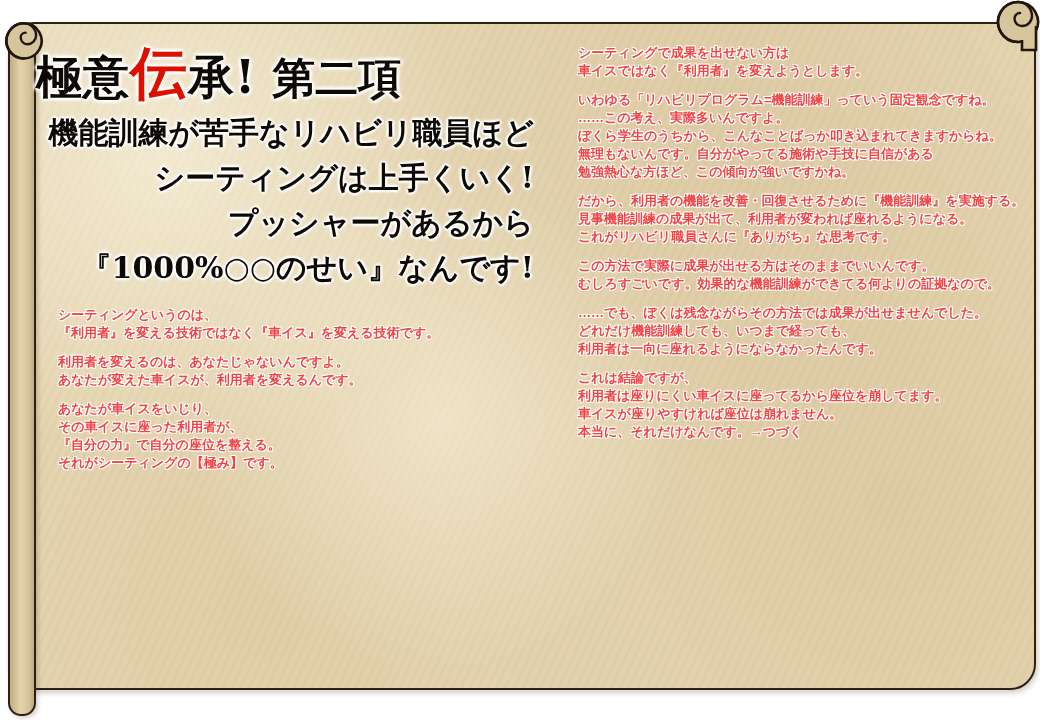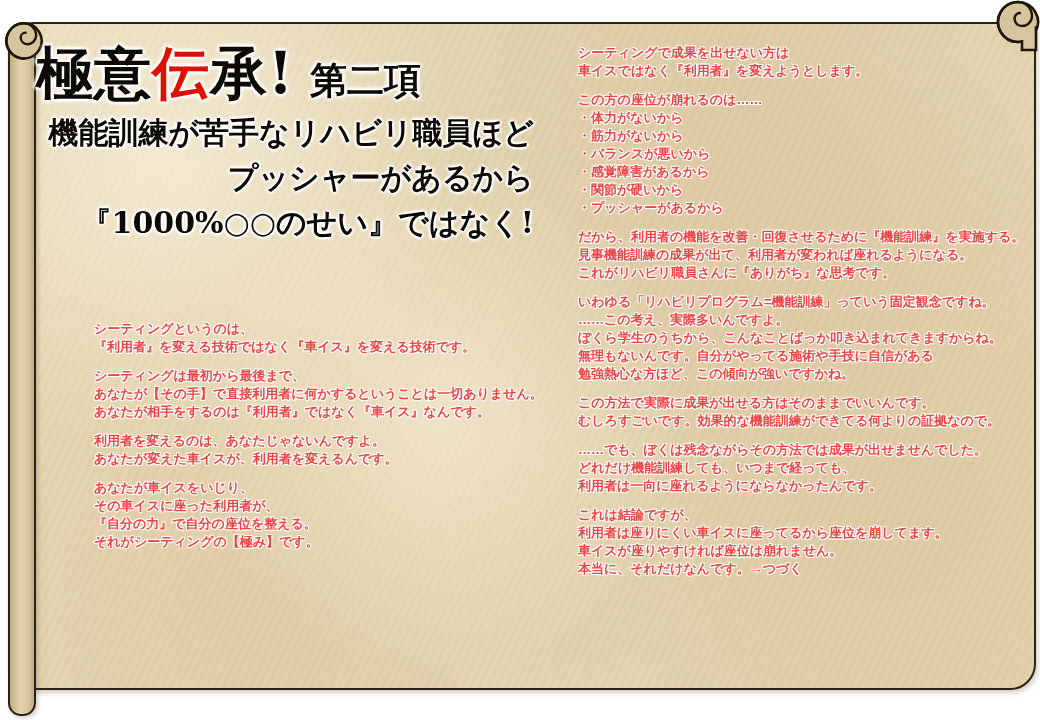--- a/index.html
+++ b/index.html
@@ -49,23 +49,23 @@
     position:absolute; left:36px; top:36px;
     font-family:"DejaVu Serif", serif;
     font-weight:bold;
     white-space:nowrap;
     color:#0d0a06;
     text-shadow:
       0 0 4px #fff, 0 0 6px #fff,
       -2px 0 3px #fff, 2px 0 3px #fff,
       0 -2px 3px #fff, 0 2px 3px #fff;
   }
-  .title-main { font-size:57px; letter-spacing:1px; }
+  .title-main { font-size:46px; letter-spacing:1px; }
   .title-accent { font-size:57px; color:#dd1000; letter-spacing:1px; }
-  .chapter { font-size:37px; margin-left:16px; }
+  .chapter { font-size:43px; margin-left:16px; }
 
   
   .headline {
     position:absolute; left:28px; top:110px;
     width:506px;
     text-align:right;
     font-family:"DejaVu Serif", serif;
     font-weight:bold;
     font-size:30px;
     color:#0d0a06;
@@ -82,21 +82,21 @@
     font-size:13px;
     font-weight:bold;
     line-height:18px;
     color:#ef4444;
     text-shadow:
       -1px -1px 0 #fff, 1px -1px 0 #fff,
       -1px 1px 0 #fff, 1px 1px 0 #fff,
       0 0 2px #fff;
     white-space:nowrap;
   }
-  .col-left  { left:58px;  top:320px;margin-left:36px; }
+  .col-left  { left:58px;  top:306px; }
   .col-right { left:578px; top:44px; }
   .para { margin:0 0 11px 0; }
   .para.gap-large { }
 </style>
 </head>
 <body>
 
 <div class="scroll-page"></div>
 
 <div class="scroll-roll-left"></div>
@@ -111,31 +111,30 @@
   <path d="M42 26 L42 50 L28 50 L28 40" fill="#d7c59d" stroke="#20180e" stroke-width="2.6"></path>
   <path d="M24 42 a20 20 0 0 1 0 -40 a14 14 0 0 1 14 14 a10 10 0 0 1 -10 10 a7.5 7.5 0 0 1 -7.5 -7.5 a5.5 5.5 0 0 1 5.5 -5.5" fill="none" stroke="#20180e" stroke-width="2.4" stroke-linecap="round"></path>
 </svg>
 
 <div class="title-row">
   <span class="title-main">極意</span><span class="title-accent">伝</span><span class="title-main">承!</span><span class="chapter">第二項</span>
 </div>
 
 <div class="headline">
     <div class="hline">機能訓練が苦手なリハビリ職員ほど</div>
+    <div class="hline">シーティングは上手くいく!</div>
     <div class="hline">プッシャーがあるから</div>
-    <div class="hline">『1000%○○のせい』ではなく!</div>
+    <div class="hline">『1000%○○のせい』なんです!</div>
   </div>
 
 <div class="body-col col-left">
     <p class="para">シーティングというのは、<br>『利用者』を変える技術ではなく『車イス』を変える技術です。</p>
-    <p class="para">シーティングは最初から最後まで、<br>あなたが【その手】で直接利用者に何かするということは一切ありません。<br>あなたが相手をするのは『利用者』ではなく『車イス』なんです。</p>
     <p class="para">利用者を変えるのは、あなたじゃないんですよ。<br>あなたが変えた車イスが、利用者を変えるんです。</p>
     <p class="para">あなたが車イスをいじり、<br>その車イスに座った利用者が、<br>『自分の力』で自分の座位を整える。<br>それがシーティングの【極み】です。</p>
   </div>
 <div class="body-col col-right">
     <p class="para">シーティングで成果を出せない方は<br>車イスではなく『利用者』を変えようとします。</p>
-    <p class="para">この方の座位が崩れるのは……<br>・体力がないから<br>・筋力がないから<br>・バランスが悪いから<br>・感覚障害があるから<br>・関節が硬いから<br>・プッシャーがあるから</p>
+    <p class="para">いわゆる「リハビリプログラム=機能訓練」っていう固定観念ですね。<br>……この考え、実際多いんですよ。<br>ぼくら学生のうちから、こんなことばっか叩き込まれてきますからね。<br>無理もないんです。自分がやってる施術や手技に自信がある<br>勉強熱心な方ほど、この傾向が強いですかね。</p>
     <p class="para">だから、利用者の機能を改善・回復させるために『機能訓練』を実施する。<br>見事機能訓練の成果が出て、利用者が変われば座れるようになる。<br>これがリハビリ職員さんに『ありがち』な思考です。</p>
-    <p class="para">いわゆる「リハビリプログラム=機能訓練」っていう固定観念ですね。<br>……この考え、実際多いんですよ。<br>ぼくら学生のうちから、こんなことばっか叩き込まれてきますからね。<br>無理もないんです。自分がやってる施術や手技に自信がある<br>勉強熱心な方ほど、この傾向が強いですかね。</p>
     <p class="para">この方法で実際に成果が出せる方はそのままでいいんです。<br>むしろすごいです。効果的な機能訓練ができてる何よりの証拠なので。</p>
     <p class="para gap-large">……でも、ぼくは残念ながらその方法では成果が出せませんでした。<br>どれだけ機能訓練しても、いつまで経っても、<br>利用者は一向に座れるようにならなかったんです。</p>
     <p class="para">これは結論ですが、<br>利用者は座りにくい車イスに座ってるから座位を崩してます。<br>車イスが座りやすければ座位は崩れません。<br>本当に、それだけなんです。→つづく</p>
   </div>
 
 </body></html>

